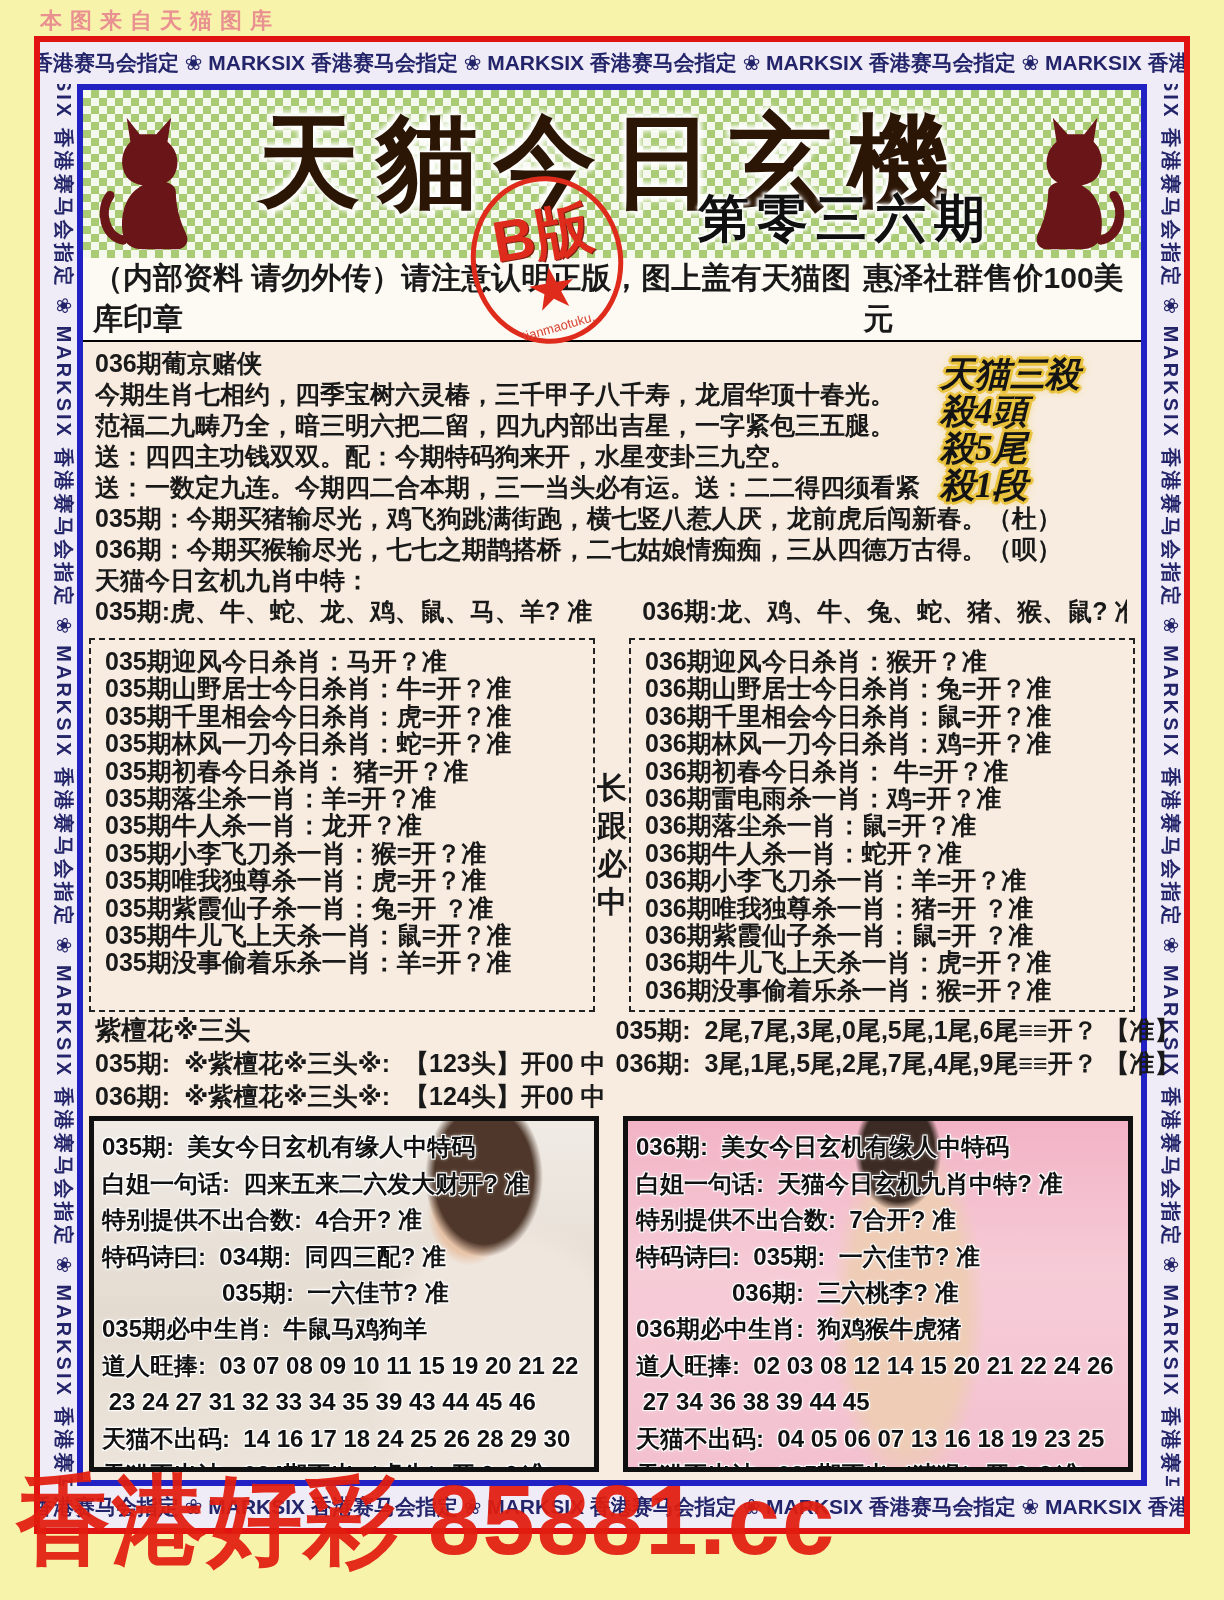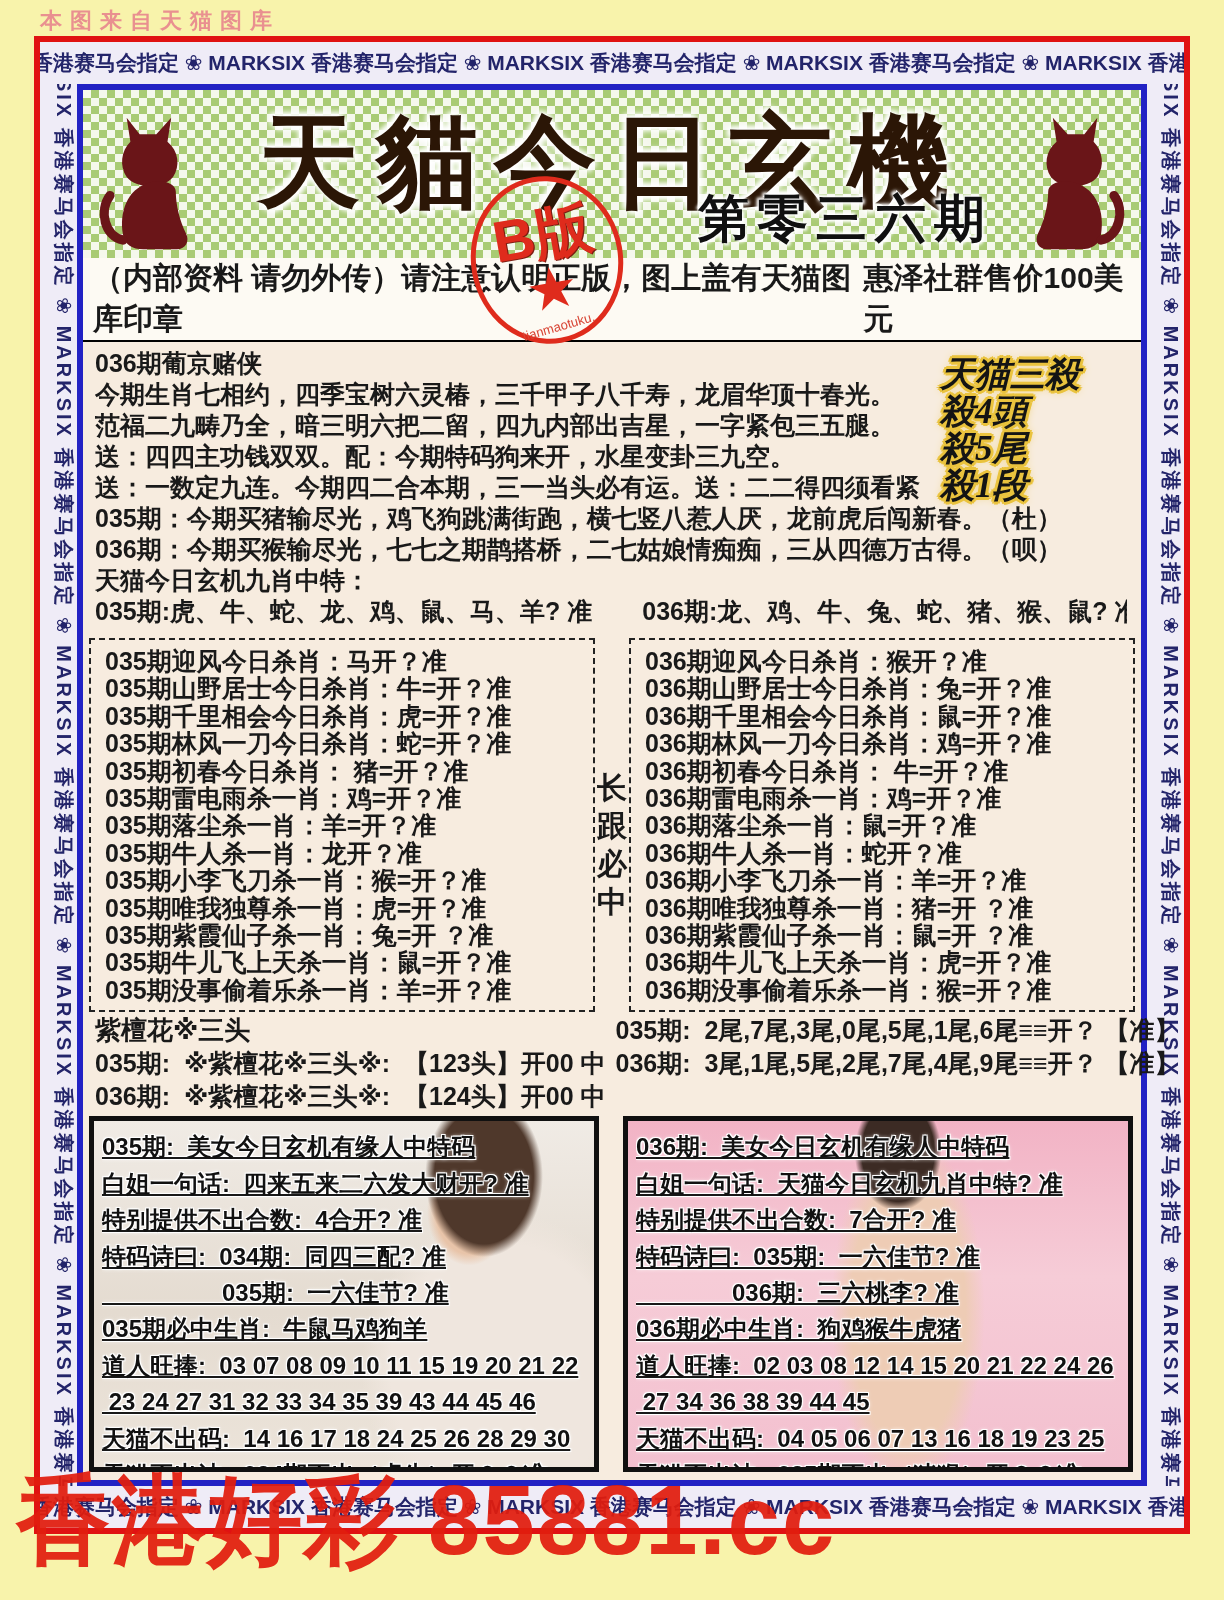--- a/index.html
+++ b/index.html
@@ -71,21 +71,21 @@
   .killmid{flex:0 0 34px;display:flex;flex-direction:column;align-items:center;
        justify-content:center;gap:8px;padding-top:40px;}
   .killmid-char{font-size:30px;font-weight:900;line-height:30px;}
   
   .tails{flex:0 0 102px;display:flex;padding:2px 10px 0 12px;}
   .santou{flex:0 0 47%;}
   .qiwei{flex:1;padding-left:10px;}
   .sec-title{font-size:26px;font-weight:bold;line-height:33px;}
   .tail-row{font-size:25px;font-weight:bold;line-height:33px;white-space:pre;overflow:hidden;}
   
-  .photos{flex:1;display:flex;gap:24px;padding:2px 8px 8px 6px;min-height:0;text-decoration:underline;}
+  .photos{flex:1;display:flex;gap:24px;padding:2px 8px 8px 6px;min-height:0;}
   .photo{flex:1;border:5px solid #101010;position:relative;overflow:hidden;padding:8px 6px 4px 8px;}
   .photo.left-box{background:
        radial-gradient(ellipse 95px 130px at 78% 16%,#4f382b 0 52%,transparent 62%),
        radial-gradient(ellipse 60px 78px at 75% 26%,#e8c4a9 0 55%,transparent 70%),
        radial-gradient(ellipse 190px 210px at 82% 72%,#efe6de 0 60%,transparent 75%),
        linear-gradient(180deg,#f0ebe5 0%,#e4dbd0 55%,#ece4da 100%);}
   .photo.right-box{background:
        radial-gradient(ellipse 70px 95px at 54% 9%,#3c2b24 0 52%,transparent 62%),
        radial-gradient(ellipse 120px 280px at 56% 55%,#eeccb5 0 48%,transparent 64%),
        linear-gradient(180deg,#f2b3c5 0%,#f6ccd7 45%,#f3c0cf 100%);}
@@ -155,21 +155,20 @@
           </div>
       </div>
 
       <div class="killbox">
         <div class="killcol">
             <div class="kill-line">035期迎风今日杀肖：马开？准</div>
             <div class="kill-line">035期山野居士今日杀肖：牛=开？准</div>
             <div class="kill-line">035期千里相会今日杀肖：虎=开？准</div>
             <div class="kill-line">035期林风一刀今日杀肖：蛇=开？准</div>
             <div class="kill-line">035期初春今日杀肖： 猪=开？准</div>
-            <div class="kill-line">035期雷电雨杀一肖：鸡=开？准</div>
             <div class="kill-line">035期落尘杀一肖：羊=开？准</div>
             <div class="kill-line">035期牛人杀一肖：龙开？准</div>
             <div class="kill-line">035期小李飞刀杀一肖：猴=开？准</div>
             <div class="kill-line">035期唯我独尊杀一肖：虎=开？准</div>
             <div class="kill-line">035期紫霞仙子杀一肖：兔=开 ？准</div>
             <div class="kill-line">035期牛儿飞上天杀一肖：鼠=开？准</div>
             <div class="kill-line">035期没事偷着乐杀一肖：羊=开？准</div>
           </div>
         <div class="killmid">
             <div class="killmid-char">长</div>

